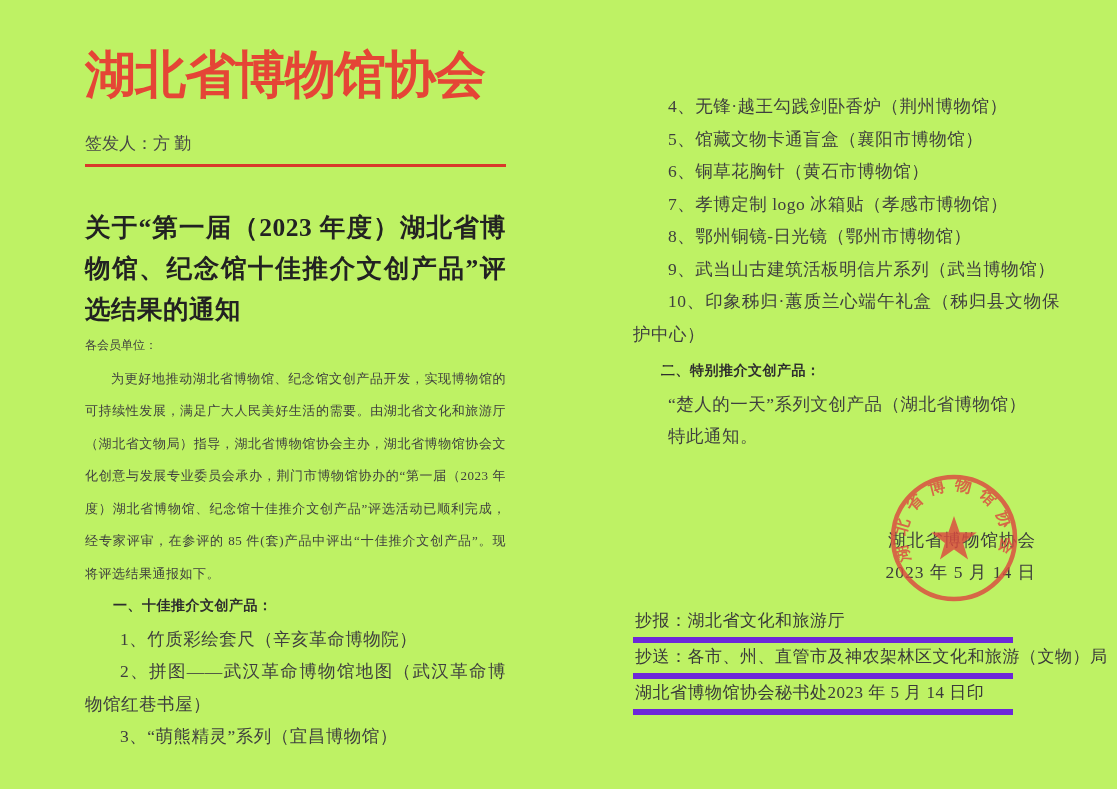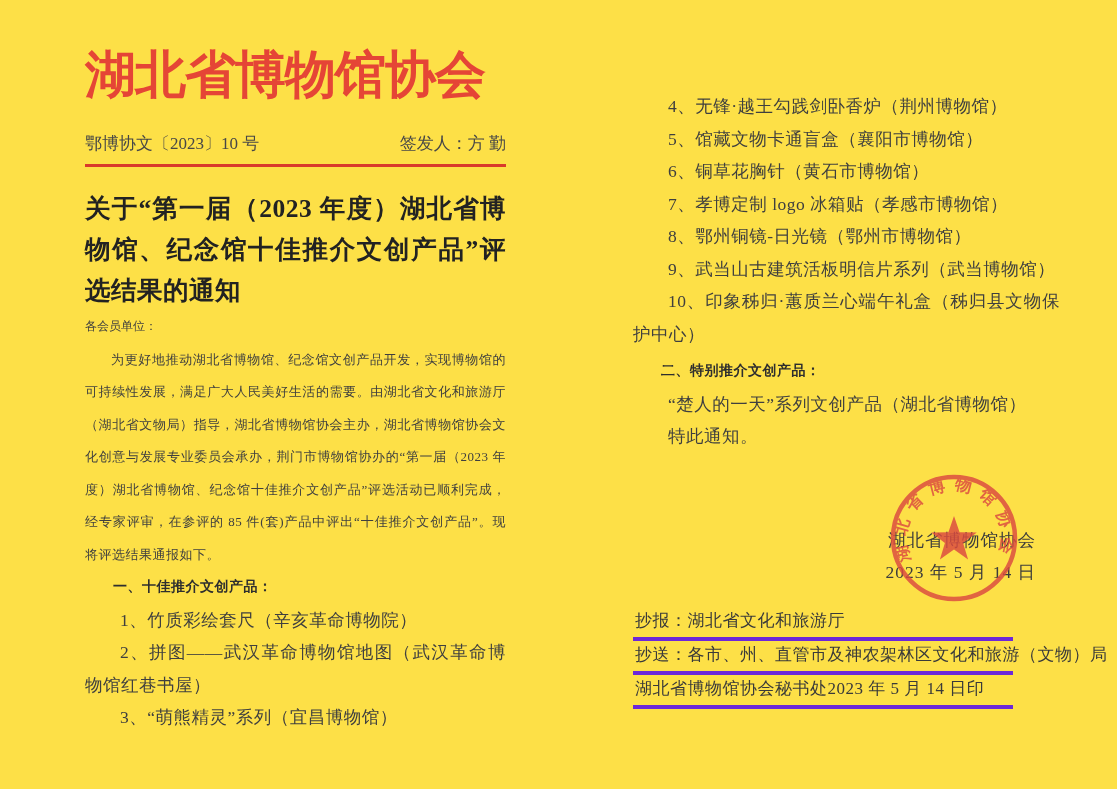--- a/index.html
+++ b/index.html
@@ -1,32 +1,32 @@
 <!DOCTYPE html>
 <html><head>
 <meta charset="utf-8">
 <style>
   html,body{margin:0;padding:0;background:#ffffff;}
   .page{
-    position:relative;width:1117px;height:789px;background:#fde047;overflow:hidden;
+    position:relative;width:1117px;height:789px;background:#bef264;overflow:hidden;
     font-family:"Liberation Serif","DejaVu Serif",serif;color:#3b3b3b;
   }
   
   .col-left{position:absolute;left:85px;top:42px;width:421px;}
   .org-title{
     font-size:51px;font-weight:bold;color:#e54536;letter-spacing:-1px;
     line-height:66px;white-space:nowrap;
   }
   .doc-meta{
     display:flex;justify-content:space-between;align-items:baseline;
     margin-top:24px;font-size:17px;color:#474747;line-height:24px;
   }
   .red-rule{margin-top:8px;height:3px;background:#d93a2b;}
   .doc-title{
-    margin-top:21px;font-size:25.5px;font-weight:bold;color:#222;
+    margin-top:40px;font-size:25.5px;font-weight:bold;color:#222;
     line-height:41px;letter-spacing:0.5px;text-align:justify;
   }
   .salutation{font-size:12px;line-height:32.5px;color:#3f3f3f;font-family:Liberation Mono, monospace;}
   .body-para{
     margin:0;font-size:13px;line-height:32.5px;text-align:justify;
     text-indent:2em;color:#3f3f3f;letter-spacing:0.5px;
   }
   .sec-heading{
     font-size:14px;line-height:32.5px;font-weight:bold;color:#2e2e2e;
     text-indent:2em;letter-spacing:0.5px;
@@ -43,34 +43,33 @@
     position:absolute;left:633px;top:524px;width:425px;padding-right:22px;
     box-sizing:border-box;text-align:right;font-size:17.5px;line-height:32px;
     color:#3c3c3c;letter-spacing:1px;
   }
   
   .seal{position:absolute;left:884px;top:468px;width:140px;height:140px;pointer-events:none;opacity:0.82;}
   .seal text{font-family:"Liberation Serif","DejaVu Serif",serif;font-weight:bold;}
   
   .footer{position:absolute;left:633px;top:607px;width:380px;font-size:17px;color:#3a3a3a;}
   .f-row{
-    padding:3px 2px 5px 2px;line-height:22px;border-bottom:4px solid #6d28d9;
+    padding:3px 2px 5px 2px;line-height:22px;border-bottom:6px solid #6d28d9;
     white-space:nowrap;letter-spacing:0.5px;
   }
   .f-split{display:flex;}
 </style>
 </head>
 <body>
 
 <div class="page">
 
   <div class="col-left">
     <div class="org-title">湖北省博物馆协会</div>
     <div class="doc-meta">
-      <span>鄂博协文〔2023〕10 号</span>
       <span>签发人：方  勤</span>
     </div>
     <div class="red-rule"></div>
     <div class="doc-title">关于“第一届（2023 年度）湖北省博物馆、纪念馆十佳推介文创产品”评选结果的通知</div>
     <div class="salutation">各会员单位：</div>
     <p class="body-para">为更好地推动湖北省博物馆、纪念馆文创产品开发，实现博物馆的可持续性发展，满足广大人民美好生活的需要。由湖北省文化和旅游厅（湖北省文物局）指导，湖北省博物馆协会主办，湖北省博物馆协会文化创意与发展专业委员会承办，荆门市博物馆协办的“第一届（2023 年度）湖北省博物馆、纪念馆十佳推介文创产品”评选活动已顺利完成，经专家评审，在参评的 85 件(套)产品中评出“十佳推介文创产品”。现将评选结果通报如下。</p>
     <div class="sec-heading">一、十佳推介文创产品：</div>
     <div class="list-item">1、竹质彩绘套尺（辛亥革命博物院）</div>
     <div class="list-item">2、拼图——武汉革命博物馆地图（武汉革命博物馆红巷书屋）</div>
     <div class="list-item">3、“萌熊精灵”系列（宜昌博物馆）</div>

